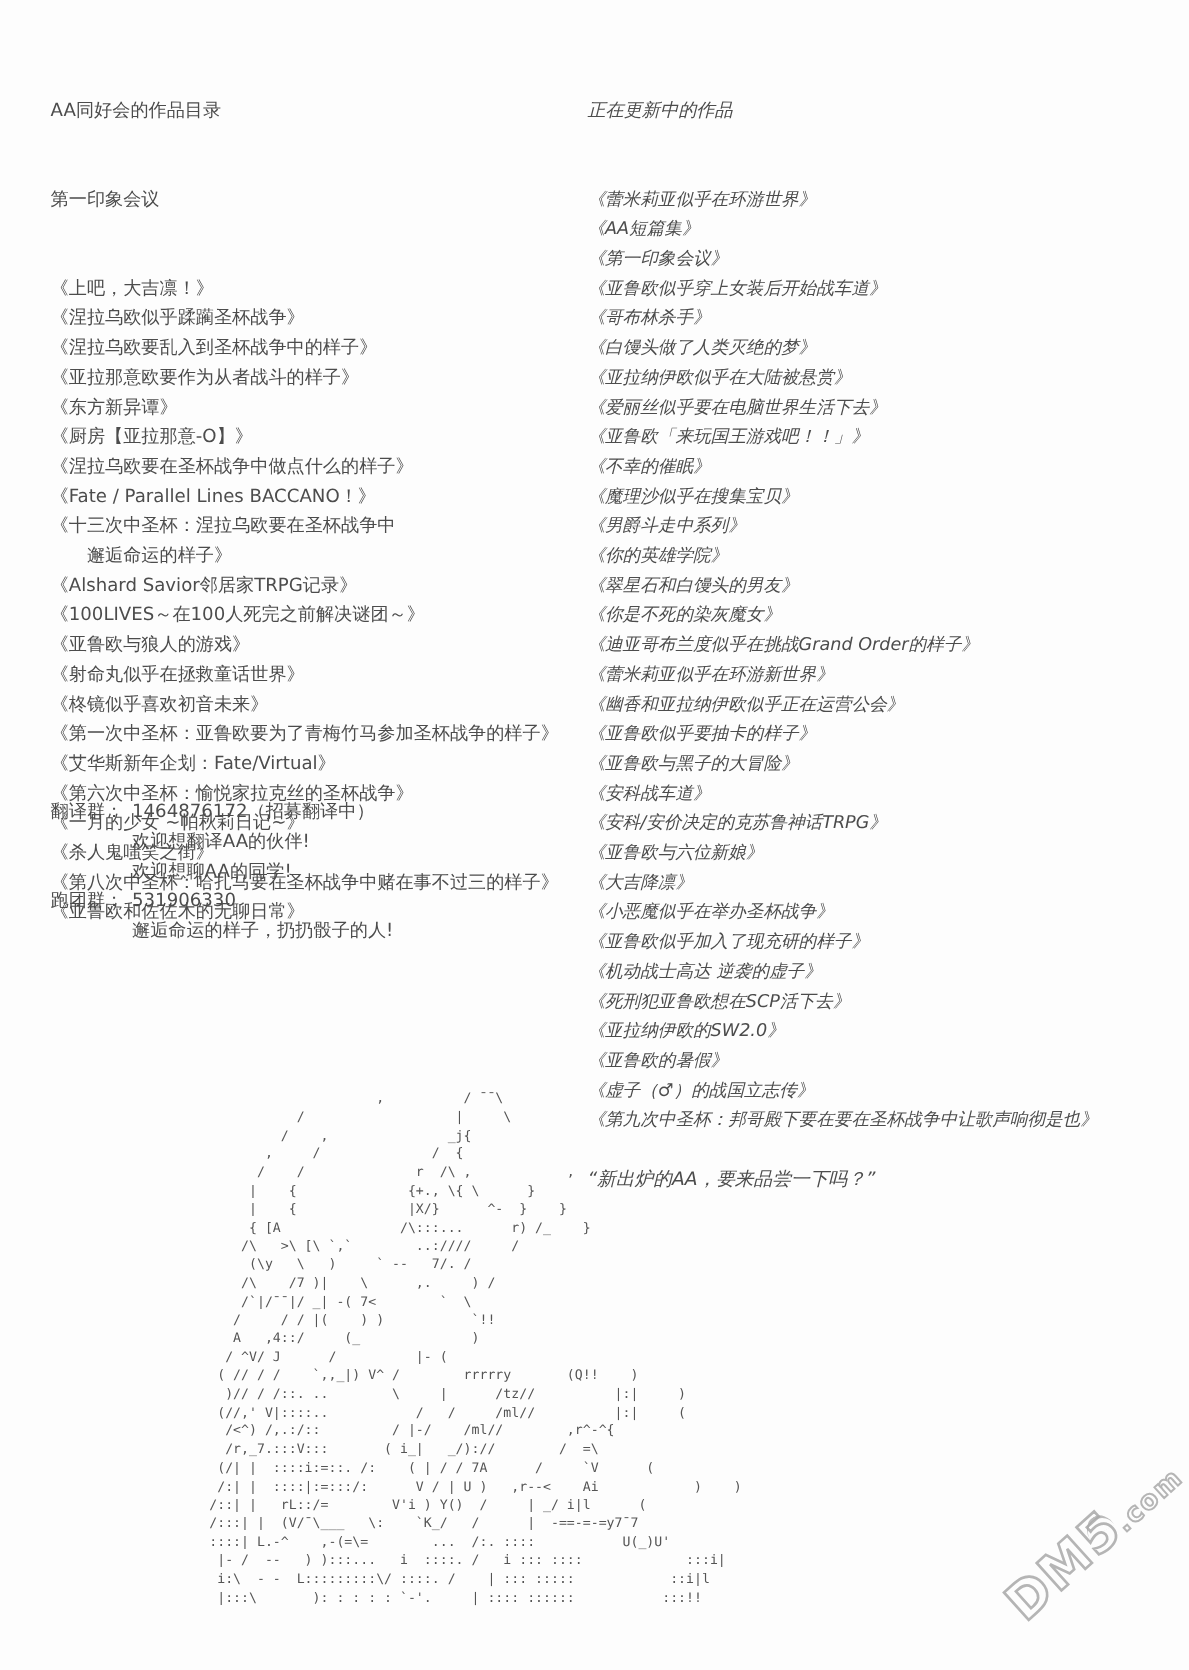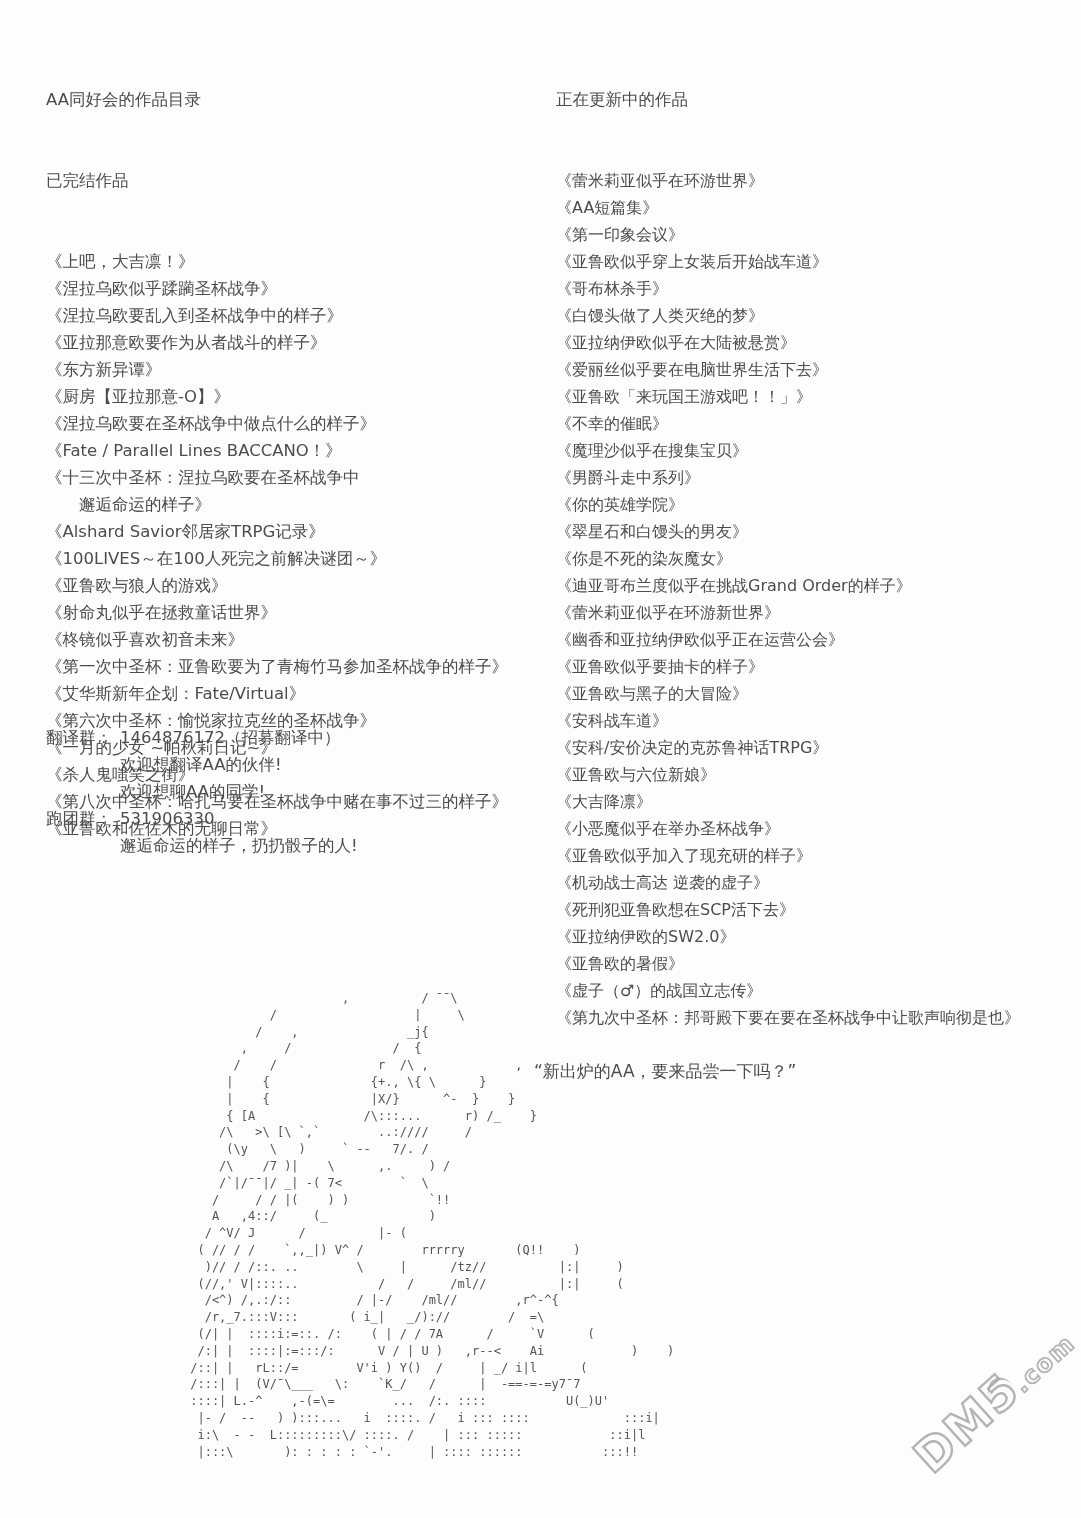--- a/index.html
+++ b/index.html
@@ -13,38 +13,39 @@
   }
   .page { position: absolute; inset: 0; border-radius: 30px; }
   .col {
     position: absolute;
     font-size: 16.5px;
     line-height: 27px;
     white-space: pre;
     color: #4c4c4c;
   }
   .col-left  { left: 46px;  top: 32px; }
-  .col-right { left: 556px; top: 32px; font-size: 16px; }
+  .col-right { left: 534px; top: 32px; font-size: 16px; font-style: italic; }
   .col-title { font-size: 16.5px; }
   .work-item { white-space: pre; }
   .contacts {
     position: absolute;
     left: 46px; top: 724px;
     font-size: 16.5px;
     line-height: 27px;
     color: #4c4c4c;
   }
   .contact-row { display: flex; white-space: pre; }
   .contact-label { width: 74px; flex: 0 0 74px; font-family: Liberation Serif, serif; }
   .quote {
     position: absolute;
     left: 534px; top: 1060px;
     font-size: 17px;
     color: #4c4c4c;
     white-space: nowrap;
+    font-style: italic;
   }
   .ascii-art {
     position: absolute;
     left: 183px; top: 990px;
     font-family: "DejaVu Sans Mono", "Liberation Mono", monospace;
     font-size: 12px;
     line-height: 16.8px;
     white-space: pre;
     color: #545454;
   }
@@ -73,21 +74,21 @@
     opacity: 0.8;
   }
 </style>
 </head>
 <body>
 
 <div class="page">
 
   <div class="col col-left">
     <div class="col-title">AA同好会的作品目录</div>
-    <div class="col-title">已完结作品</div>
+    <div class="col-title">第一印象会议</div>
     <div><div class="work-item">《上吧，大吉凛！》</div><div class="work-item">《涅拉乌欧似乎蹂躏圣杯战争》</div><div class="work-item">《涅拉乌欧要乱入到圣杯战争中的样子》</div><div class="work-item">《亚拉那意欧要作为从者战斗的样子》</div><div class="work-item">《东方新异谭》</div><div class="work-item">《厨房【亚拉那意-O】》</div><div class="work-item">《涅拉乌欧要在圣杯战争中做点什么的样子》</div><div class="work-item">《Fate / Parallel Lines BACCANO！》</div><div class="work-item">《十三次中圣杯：涅拉乌欧要在圣杯战争中</div><div class="work-item">　　邂逅命运的样子》</div><div class="work-item">《Alshard Savior邻居家TRPG记录》</div><div class="work-item">《100LIVES～在100人死完之前解决谜团～》</div><div class="work-item">《亚鲁欧与狼人的游戏》</div><div class="work-item">《射命丸似乎在拯救童话世界》</div><div class="work-item">《柊镜似乎喜欢初音未来》</div><div class="work-item">《第一次中圣杯：亚鲁欧要为了青梅竹马参加圣杯战争的样子》</div><div class="work-item">《艾华斯新年企划：Fate/Virtual》</div><div class="work-item">《第六次中圣杯：愉悦家拉克丝的圣杯战争》</div><div class="work-item">《一月的少女 ~帕秋莉日记~》</div><div class="work-item">《杀人鬼嗤笑之街》</div><div class="work-item">《第八次中圣杯：哈扎马要在圣杯战争中赌在事不过三的样子》</div><div class="work-item">《亚鲁欧和佐佐木的无聊日常》</div></div>
   </div>
 
   <div class="col col-right">
     <div class="col-title">正在更新中的作品</div>
     <div><div class="work-item">《蕾米莉亚似乎在环游世界》</div><div class="work-item">《AA短篇集》</div><div class="work-item">《第一印象会议》</div><div class="work-item">《亚鲁欧似乎穿上女装后开始战车道》</div><div class="work-item">《哥布林杀手》</div><div class="work-item">《白馒头做了人类灭绝的梦》</div><div class="work-item">《亚拉纳伊欧似乎在大陆被悬赏》</div><div class="work-item">《爱丽丝似乎要在电脑世界生活下去》</div><div class="work-item">《亚鲁欧「来玩国王游戏吧！！」》</div><div class="work-item">《不幸的催眠》</div><div class="work-item">《魔理沙似乎在搜集宝贝》</div><div class="work-item">《男爵斗走中系列》</div><div class="work-item">《你的英雄学院》</div><div class="work-item">《翠星石和白馒头的男友》</div><div class="work-item">《你是不死的染灰魔女》</div><div class="work-item">《迪亚哥布兰度似乎在挑战Grand Order的样子》</div><div class="work-item">《蕾米莉亚似乎在环游新世界》</div><div class="work-item">《幽香和亚拉纳伊欧似乎正在运营公会》</div><div class="work-item">《亚鲁欧似乎要抽卡的样子》</div><div class="work-item">《亚鲁欧与黑子的大冒险》</div><div class="work-item">《安科战车道》</div><div class="work-item">《安科/安价决定的克苏鲁神话TRPG》</div><div class="work-item">《亚鲁欧与六位新娘》</div><div class="work-item">《大吉降凛》</div><div class="work-item">《小恶魔似乎在举办圣杯战争》</div><div class="work-item">《亚鲁欧似乎加入了现充研的样子》</div><div class="work-item">《机动战士高达 逆袭的虚子》</div><div class="work-item">《死刑犯亚鲁欧想在SCP活下去》</div><div class="work-item">《亚拉纳伊欧的SW2.0》</div><div class="work-item">《亚鲁欧的暑假》</div><div class="work-item">《虚子（♂）的战国立志传》</div><div class="work-item">《第九次中圣杯：邦哥殿下要在要在圣杯战争中让歌声响彻是也》</div></div>
   </div>
 
   <div class="contacts">
     <div class="contact-row">

